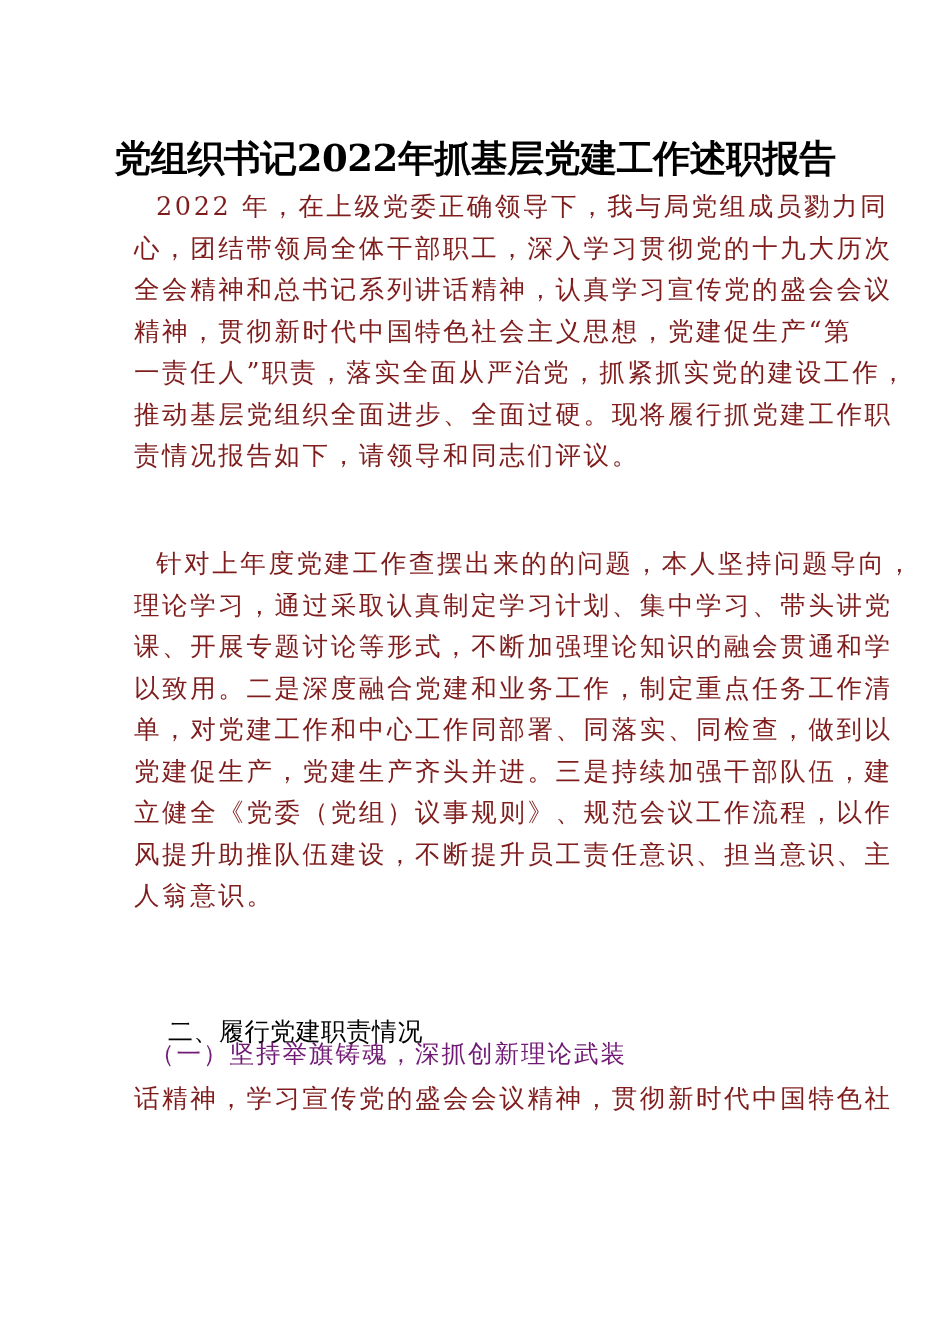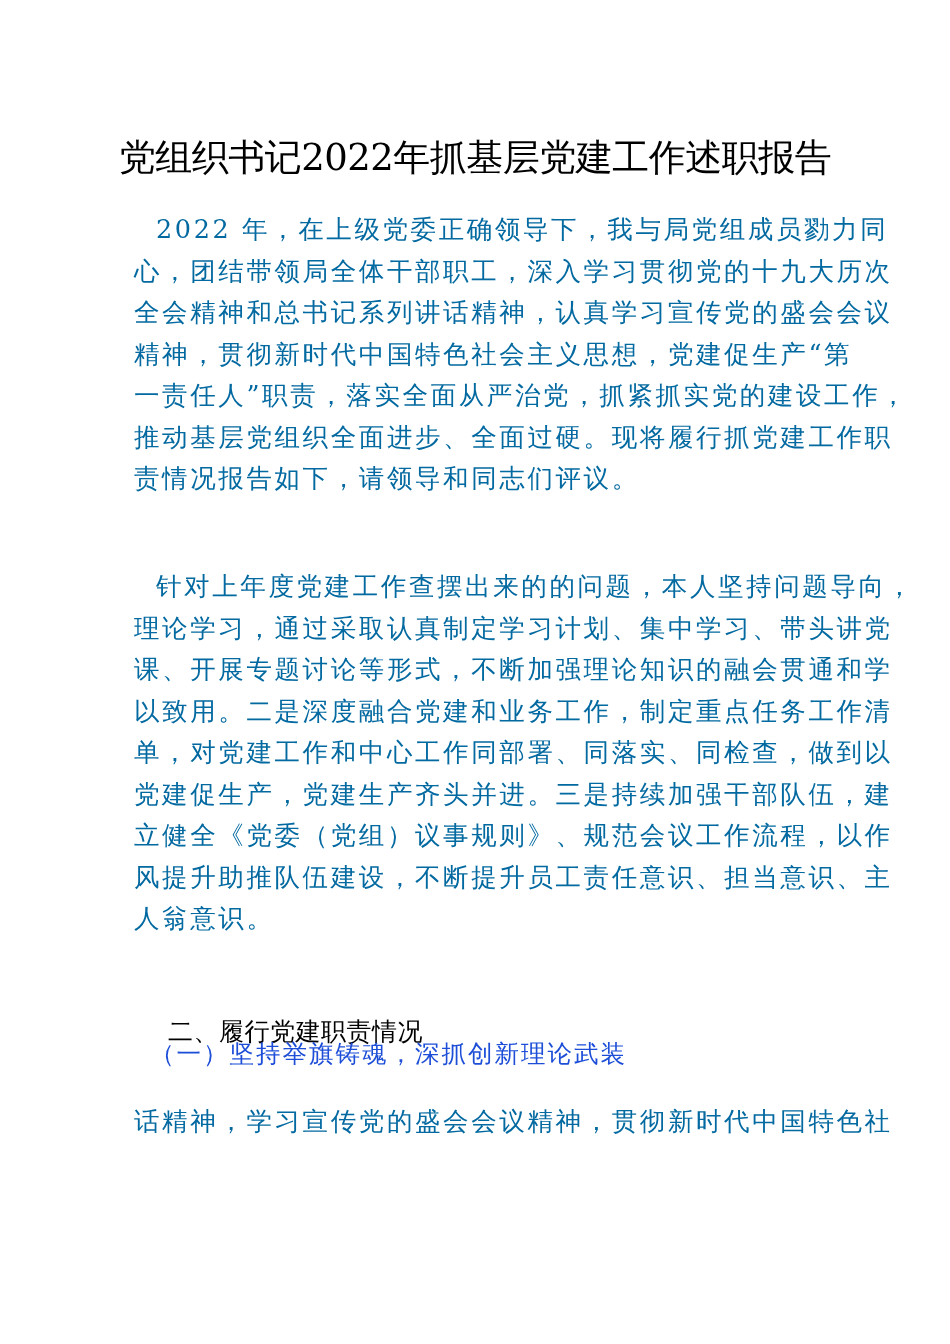--- a/index.html
+++ b/index.html
@@ -22,38 +22,37 @@
       height: 1344px;
       background: #ffffff;
     }
     .title {
       position: absolute;
       left: 0;
       top: 134px;
       width: 950px;
       text-align: center;
       font-family: "DejaVu Serif", "Liberation Serif", serif;
-      font-weight: normal;
+      font-weight: bold;
       font-size: 37px;
       line-height: 48px;
       letter-spacing: -0.5px;
       color: #000000;
     }
     .body-text {
       position: absolute;
       left: 134px;
       width: 690px;
       font-family: "DejaVu Serif", "Liberation Serif", serif;
       font-size: 25.5px;
       line-height: 41.5px;
       letter-spacing: 2.6px;
       text-align: justify;
       text-align-last: left;
-      color: #0369a1;
-      margin-top: 23px;
+      color: #7f1d1d;
     }
     .line {
       display: block;
       white-space: nowrap;
       height: 41.5px;
     }
     .indent {
       padding-left: 22px;
     }
     .heading {
@@ -65,21 +64,21 @@
       color: #000000;
       letter-spacing: 0.5px;
     }
     .subheading {
       position: absolute;
       left: 150px;
       font-family: "DejaVu Serif", "Liberation Serif", serif;
       font-size: 24.5px;
       line-height: 40px;
       letter-spacing: 2px;
-      color: #1d4ed8;
+      color: #701a75;
     }
   </style>
 </head>
 <body>
 
 <div class="page">
 
   <div class="title">党组织书记2022年抓基层党建工作述职报告</div>
 
   <div class="body-text" style="top:186px;">

